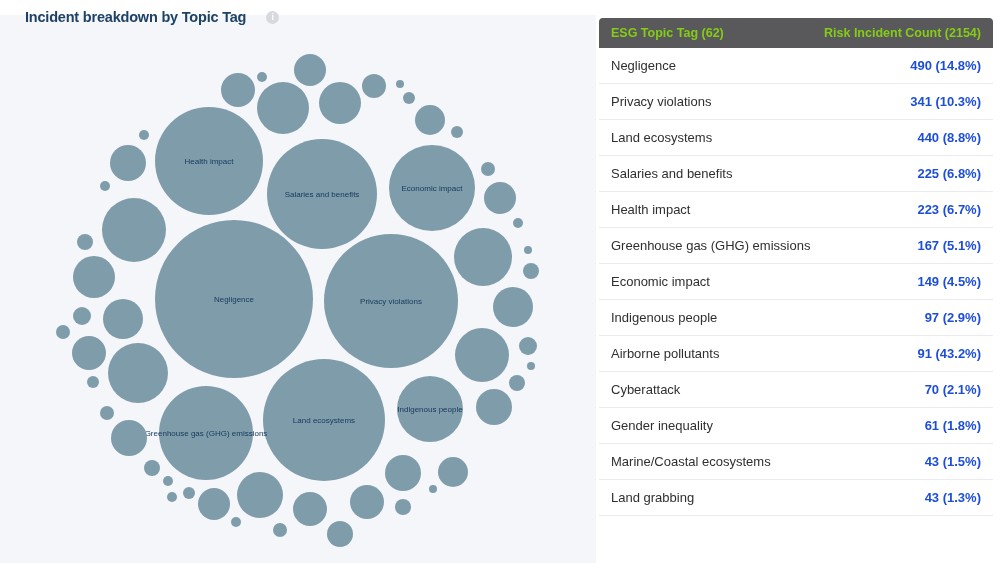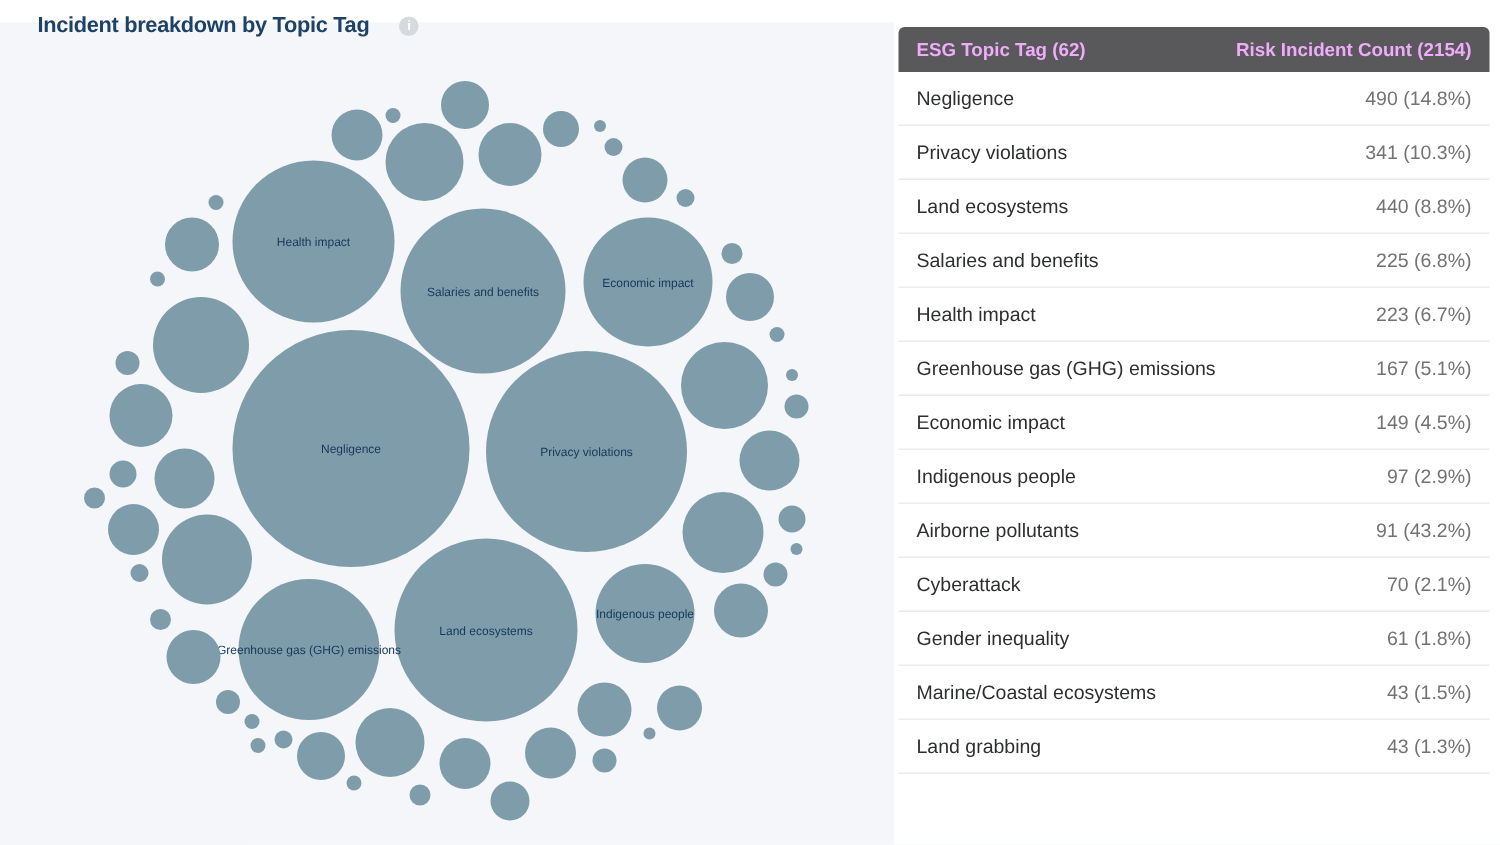--- a/index.html
+++ b/index.html
@@ -28,30 +28,30 @@
   svg.bubble-chart text {
     font-family:"Liberation Sans", sans-serif; font-size:8px;
     text-anchor:middle; pointer-events:none;
   }
   .incident-table {
     position:absolute; left:599px; top:18px; width:394px; z-index:3;
     background:#ffffff;
   }
   .table-header {
     display:flex; justify-content:space-between; align-items:center;
-    height:30px; padding:0 12px; background:#59595b; color:#f0abfc;
+    height:30px; padding:0 12px; background:#59595b; color:#84cc16;
     border-radius:4px 4px 0 0; font-size:12.5px; font-weight:bold;
   }
   .table-row {
     display:flex; justify-content:space-between; align-items:center;
     height:35px; padding:0 12px; border-bottom:1px solid #eaebec;
     font-size:13px; background:#ffffff; cursor:pointer;
   }
   .table-row .tag-cell   { color:#2e2f30; }
-  .table-row .count-cell { color:#737373; }
+  .table-row .count-cell { color:#1d4ed8;font-weight:bold; }
 </style>
 </head>
 <body>
 
 <div class="chart-panel"></div>
 
 <div class="chart-title-row">
   <span class="chart-title">Incident breakdown by Topic Tag</span>
   <span class="info-icon">i</span>
 </div>

